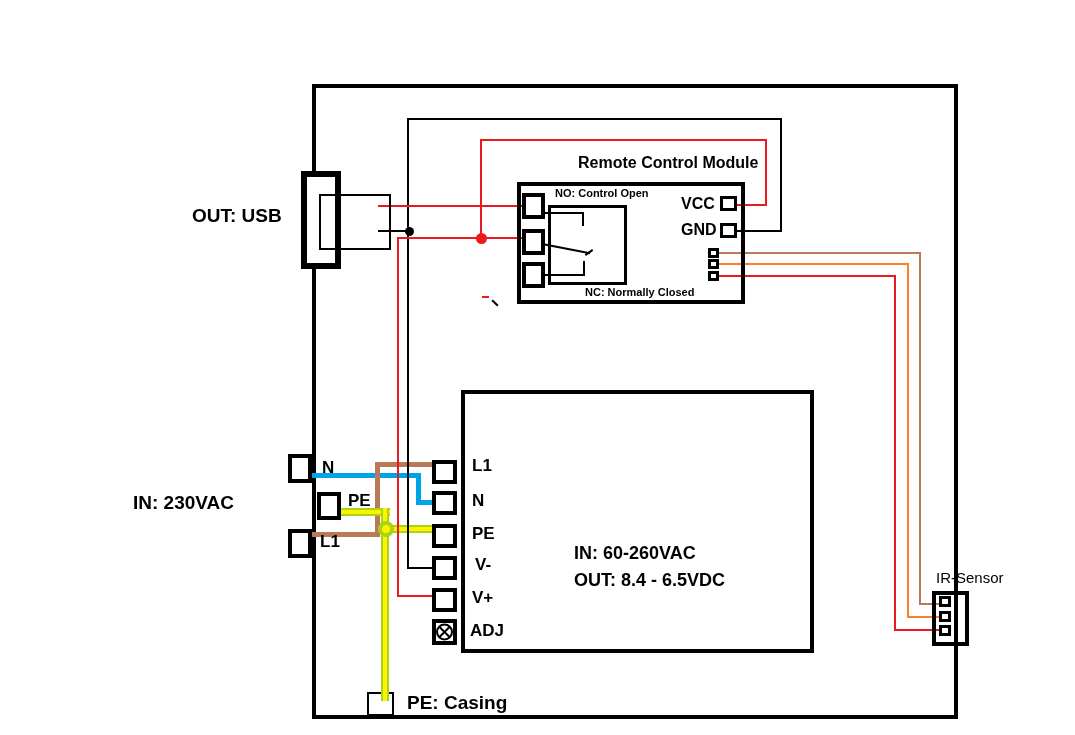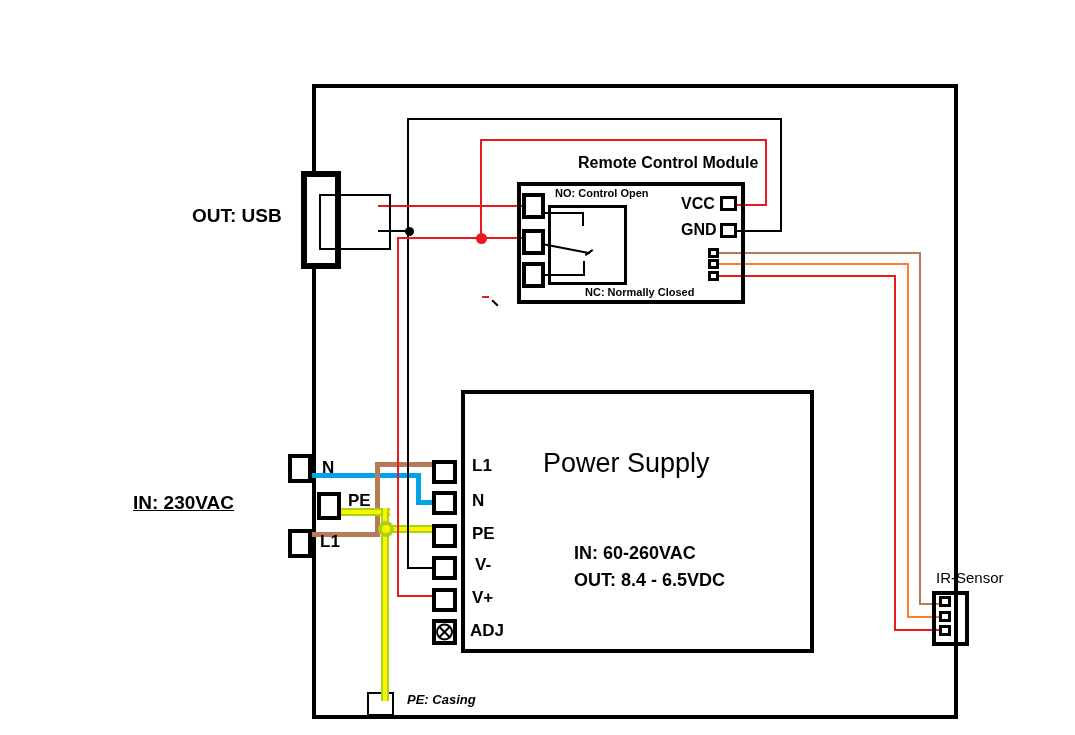--- a/index.html
+++ b/index.html
@@ -120,37 +120,36 @@
       <line x1="14" y1="3.5" x2="3" y2="14.5" stroke="#000" stroke-width="2"></line>
     </svg>
   </div>
 
   <div class="box" style="left:932px; top:591px; width:37px; height:55px;"></div>
   <div class="pin" style="left:939px; top:596px; width:12px; height:11px;"></div>
   <div class="pin" style="left:939px; top:611px; width:12px; height:11px;"></div>
   <div class="pin" style="left:939px; top:625px; width:12px; height:11px;"></div>
 
   <div class="lbl b" style="left:192px; top:206px; font-size:19px;">OUT: USB</div>
-  <div class="lbl b" style="left:133px; top:493px; font-size:19px;text-decoration:underline;">IN: 230VAC</div>
+  <div class="lbl b" style="left:133px; top:493px; font-size:19px;">IN: 230VAC</div>
   <div class="lbl b" style="left:322px; top:459px; font-size:17px;">N</div>
   <div class="lbl b" style="left:348px; top:492px; font-size:17px;">PE</div>
   <div class="lbl b" style="left:320px; top:533px; font-size:17px;">L1</div>
 
   <div class="lbl b" style="left:540px; top:155px; font-size:16px;margin-left:38px;">Remote Control Module</div>
   <div class="lbl b" style="left:555px; top:188px; font-size:11px;">NO: Control Open</div>
   <div class="lbl b" style="left:554px; top:287px; font-size:11px;margin-left:31px;">NC: Normally Closed</div>
   <div class="lbl b" style="left:681px; top:196px; font-size:16px;">VCC</div>
   <div class="lbl b" style="left:681px; top:222px; font-size:16px;">GND</div>
 
-  <div class="lbl" style="left:543px; top:449px; font-size:27px; font-weight:400;">Power Supply</div>
   <div class="lbl b" style="left:574px; top:544px; font-size:18px;">IN: 60-260VAC</div>
   <div class="lbl b" style="left:574px; top:571px; font-size:18px;">OUT: 8.4 - 6.5VDC</div>
   <div class="lbl b" style="left:472px; top:457px; font-size:17px;">L1</div>
   <div class="lbl b" style="left:472px; top:492px; font-size:17px;">N</div>
   <div class="lbl b" style="left:472px; top:525px; font-size:17px;">PE</div>
   <div class="lbl b" style="left:475px; top:556px; font-size:17px;">V-</div>
   <div class="lbl b" style="left:472px; top:589px; font-size:17px;">V+</div>
   <div class="lbl b" style="left:470px; top:622px; font-size:17px;">ADJ</div>
 
   <div class="lbl" style="left:936px; top:570px; font-size:15px; font-weight:400;">IR-Sensor</div>
-  <div class="lbl b" style="left:407px; top:693px; font-size:13px;font-style:italic;">PE: Casing</div>
+  <div class="lbl b" style="left:407px; top:693px; font-size:19px;">PE: Casing</div>
 
 </div>
 
 </body></html>

